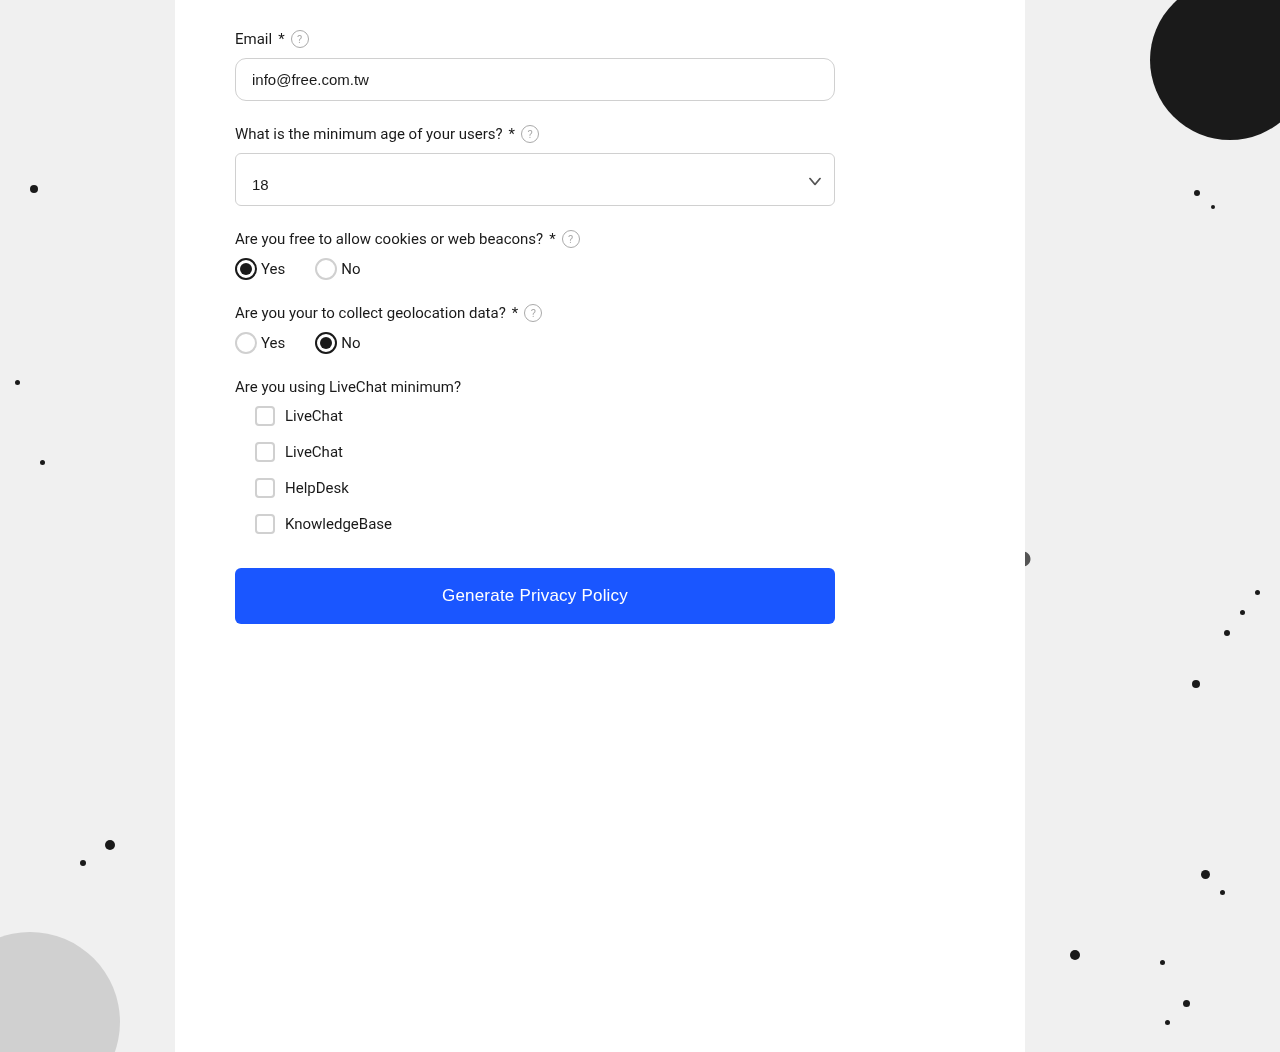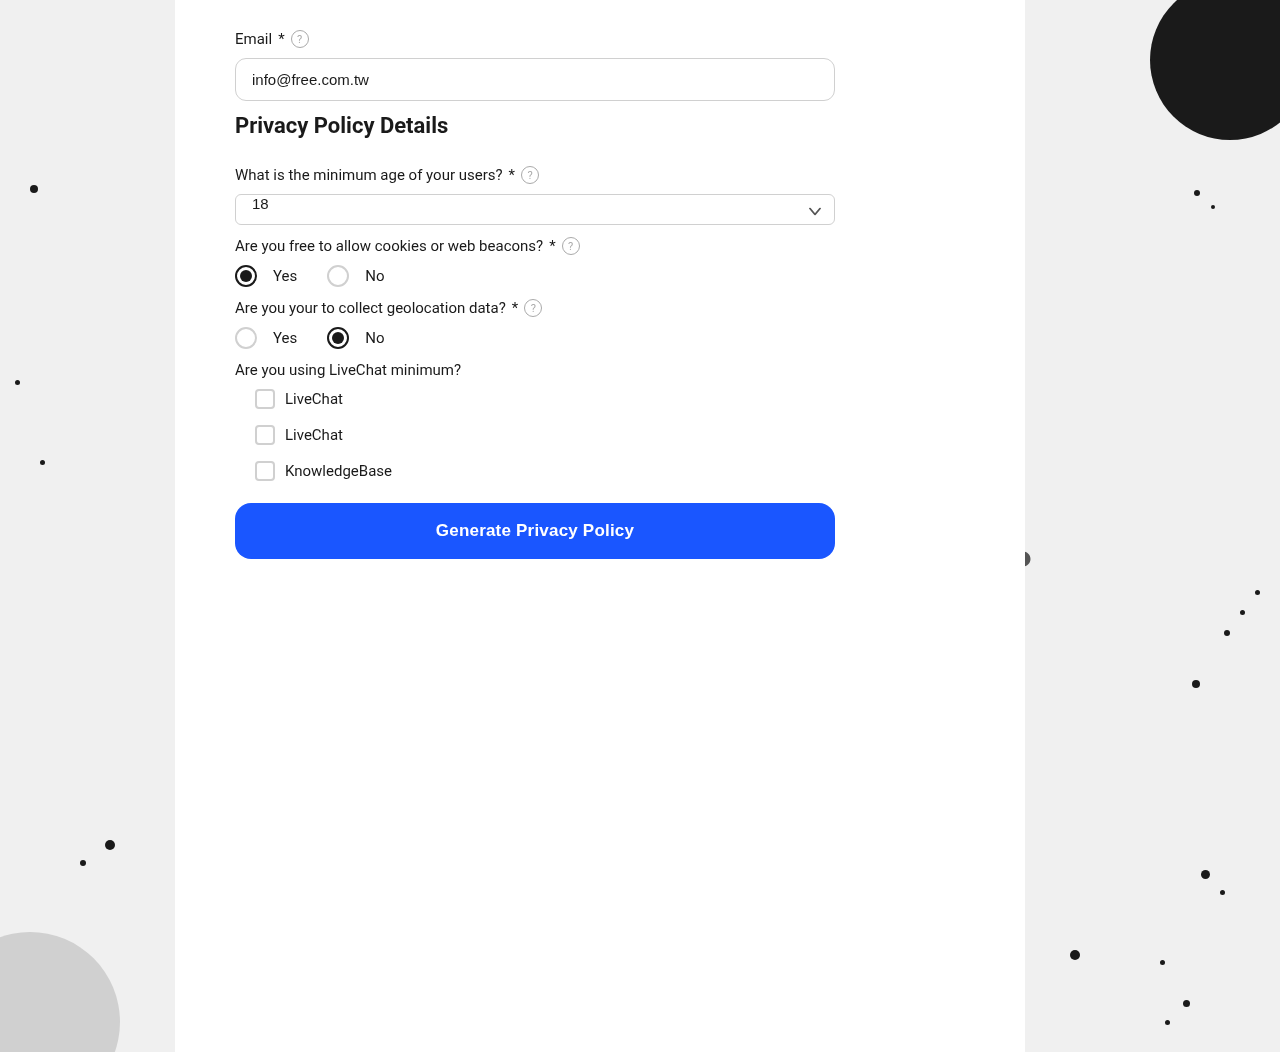--- a/index.html
+++ b/index.html
@@ -64,21 +64,21 @@
       background-color: #ffffff;
       min-height: 1052px;
       padding: 30px 60px 60px 60px;
     }
 
     .form-section {
       max-width: 600px;
     }
 
     .field-group {
-      margin-bottom: 12px;
+      margin-bottom: 24px;
     }
 
     .field-label {
       font-size: 15px;
       color: #1a1a1a;
       margin-bottom: 10px;
       display: flex;
       align-items: center;
       gap: 6px;
     }
@@ -116,21 +116,21 @@
       margin-bottom: 28px;
     }
 
     .select-wrapper {
       position: relative;
       width: 100%;
     }
 
     .select-input {
       width: 100%;
-      padding: 0 40px 12px 16px;
+      padding: 22px 40px 12px 16px;
       border: 1.5px solid #d0d0d0;
       border-radius: 6px;
       font-size: 15px;
       color: #1a1a1a;
       outline: none;
       background: #fff;
       appearance: none;
       cursor: pointer;
     }
 
@@ -146,21 +146,21 @@
     .radio-group {
       display: flex;
       gap: 30px;
       align-items: center;
       margin-top: 6px;
     }
 
     .radio-option {
       display: flex;
       align-items: center;
-      gap: 16px;
+      gap: 4px;
       cursor: pointer;
       font-size: 15px;
       color: #1a1a1a;
     }
 
     .radio-circle {
       width: 22px;
       height: 22px;
       border-radius: 50%;
       border: 2px solid #d0d0d0;
@@ -210,23 +210,23 @@
       flex-shrink: 0;
       background: #fff;
     }
 
     .generate-btn {
       width: 100%;
       padding: 18px;
       background-color: #1a56ff;
       color: #ffffff;
       font-size: 17px;
-      font-weight: 700;
+      font-weight: 400;
       border: none;
-      border-radius: 16px;
+      border-radius: 6px;
       cursor: pointer;
       margin-top: 10px;
       letter-spacing: 0.2px;
     }
 
     
     .d1 { width: 8px; height: 8px; top: 185px; left: 30px; }
     .d2 { width: 5px; height: 5px; top: 380px; left: 15px; }
     .d3 { width: 5px; height: 5px; top: 460px; left: 40px; }
     .d4 { width: 10px; height: 10px; top: 840px; left: 105px; }
@@ -295,21 +295,20 @@
     <div class="field-group">
       <div class="field-label">
         <span>Email</span>
         <span> *</span>
         <span class="help-icon">?</span>
       </div>
       <input class="text-input" type="email" value="info@free.com.tw" style="">
     </div>
 
     
-    <h2 class="section-title">Privacy Policy Details</h2>
 
     
     <div class="field-group">
       <div class="field-label">
         <span>What is the minimum age of your users?</span>
         <span> *</span>
         <span class="help-icon">?</span>
       </div>
       <div class="select-wrapper">
         <select class="select-input">
@@ -373,20 +372,24 @@
         <label class="checkbox-option">
           <div class="checkbox-box"></div>
           <span>LiveChat</span>
         </label>
         <label class="checkbox-option">
           <div class="checkbox-box"></div>
           <span>LiveChat</span>
         </label>
         <label class="checkbox-option">
           <div class="checkbox-box"></div>
+          <span>HelpDesk</span>
+        </label>
+        <label class="checkbox-option">
+          <div class="checkbox-box"></div>
           <span>KnowledgeBase</span>
         </label>
       </div>
     </div>
 
     
     <button class="generate-btn">Generate Privacy Policy</button>
 
   </div>
 </div>

